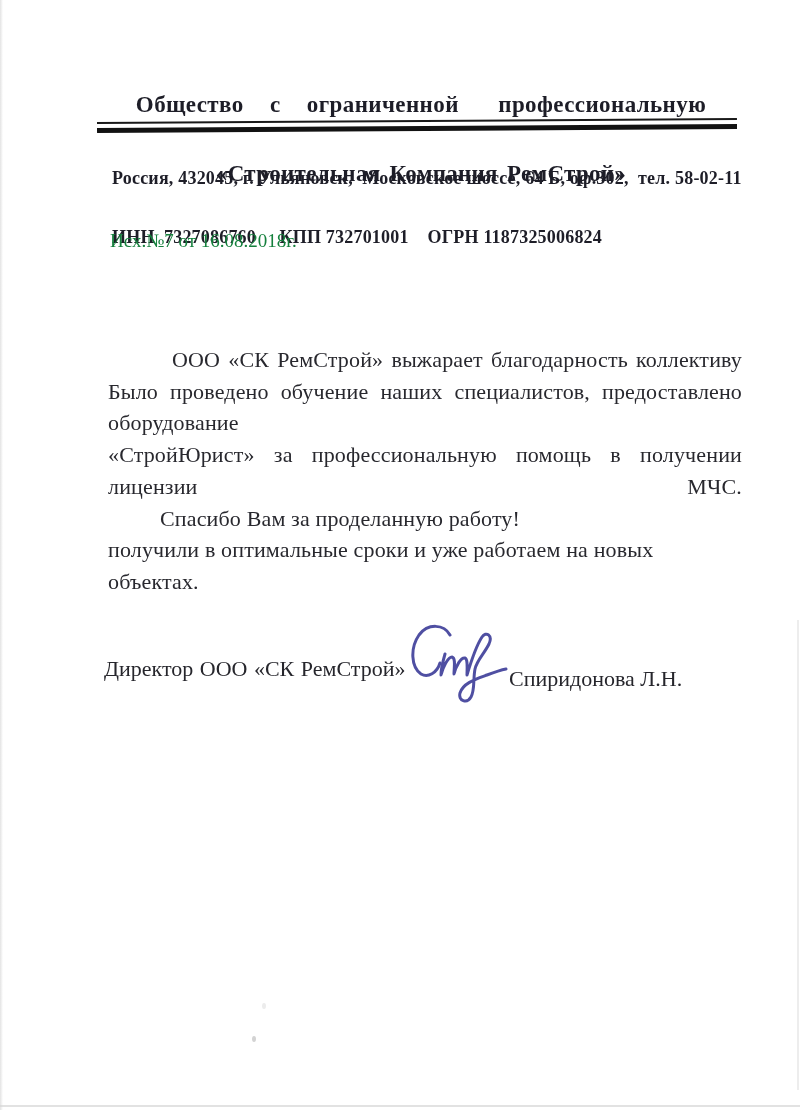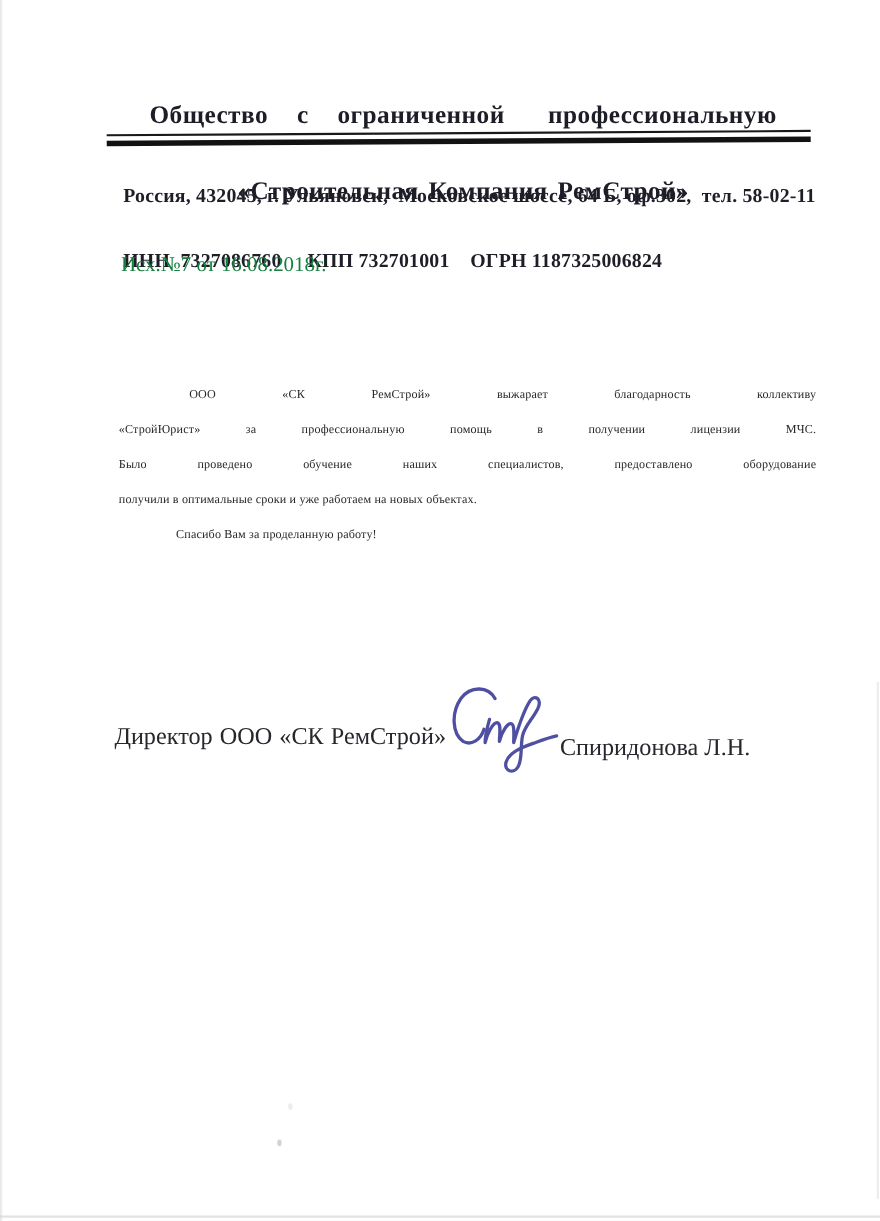--- a/index.html
+++ b/index.html
@@ -62,21 +62,21 @@
 
   
   .reference {
     position: absolute; left: 110px; top: 230px;
     font-size: 19px; color: #15803d;
   }
 
   
   .body-text {
     position: absolute; left: 108px; top: 344px; width: 634px;
-    font-size: 11px; line-height: 31.7px; color: #28282e;
+    font-size: 22px; line-height: 31.7px; color: #28282e;
     letter-spacing: .15px;
   }
   .body-line { text-align: left; }
   .body-line.justify { text-align: justify; text-align-last: justify; }
   .body-line.indent  { text-indent: 64px; }
   .body-line.indent2 { text-indent: 52px; }
 
   
   .signer-title {
     position: absolute; left: 104px; top: 658px;
@@ -113,24 +113,24 @@
 
   <div class="address-block">
     <div class="address-line1">Россия, 432045, г. Ульяновск,  Московское шоссе, 64 Б, оф.302,  тел. 58-02-11</div>
     <div class="address-line2">ИНН  7327086760     КПП 732701001    ОГРН 1187325006824</div>
   </div>
 
   <div class="reference">Исх.№7 от 16.08.2018г.</div>
 
   <div class="body-text">
     <div class="body-line justify indent">ООО «СК РемСтрой» выжарает благодарность коллективу</div>
+    <div class="body-line justify">Было проведено обучение наших специалистов, предоставлено оборудование</div>
     <div class="body-line justify">«СтройЮрист» за профессиональную помощь в получении лицензии МЧС.</div>
-    <div class="body-line justify">Было проведено обучение наших специалистов, предоставлено оборудование</div>
+    <div class="body-line indent2">Спасибо Вам за проделанную работу!</div>
     <div class="body-line">получили в оптимальные сроки и уже работаем на новых объектах.</div>
-    <div class="body-line indent2">Спасибо Вам за проделанную работу!</div>
   </div>
 
   <div class="signer-title">Директор ООО «СК РемСтрой»</div>
 
   <svg class="signature-svg" viewBox="0 0 124 102" fill="none" xmlns="http://www.w3.org/2000/svg">
     <g stroke="#41419b" stroke-width="3" stroke-linecap="round" stroke-linejoin="round" opacity="0.92">
       <path d="M 64 19 C 58 8, 42 7, 33 19 C 24 32, 25 51, 35 58 C 42 62, 51 57, 54 47"></path>
       <path d="M 59 38 C 57 45, 55 53, 55 59 C 57 51, 62 41, 66 41 C 70 42, 68 52, 68 58 C 70 50, 75 41, 79 42 C 82 43, 81 53, 81 59 C 84 49, 90 30, 96 21 C 100 15, 107 19, 103 28 C 98 38, 91 44, 89 53 C 87 63, 89 74, 85 81 C 81 88, 72 85, 74 77 C 77 67, 90 63, 101 59 C 109 56, 115 54, 120 53"></path>
     </g>
   </svg>

